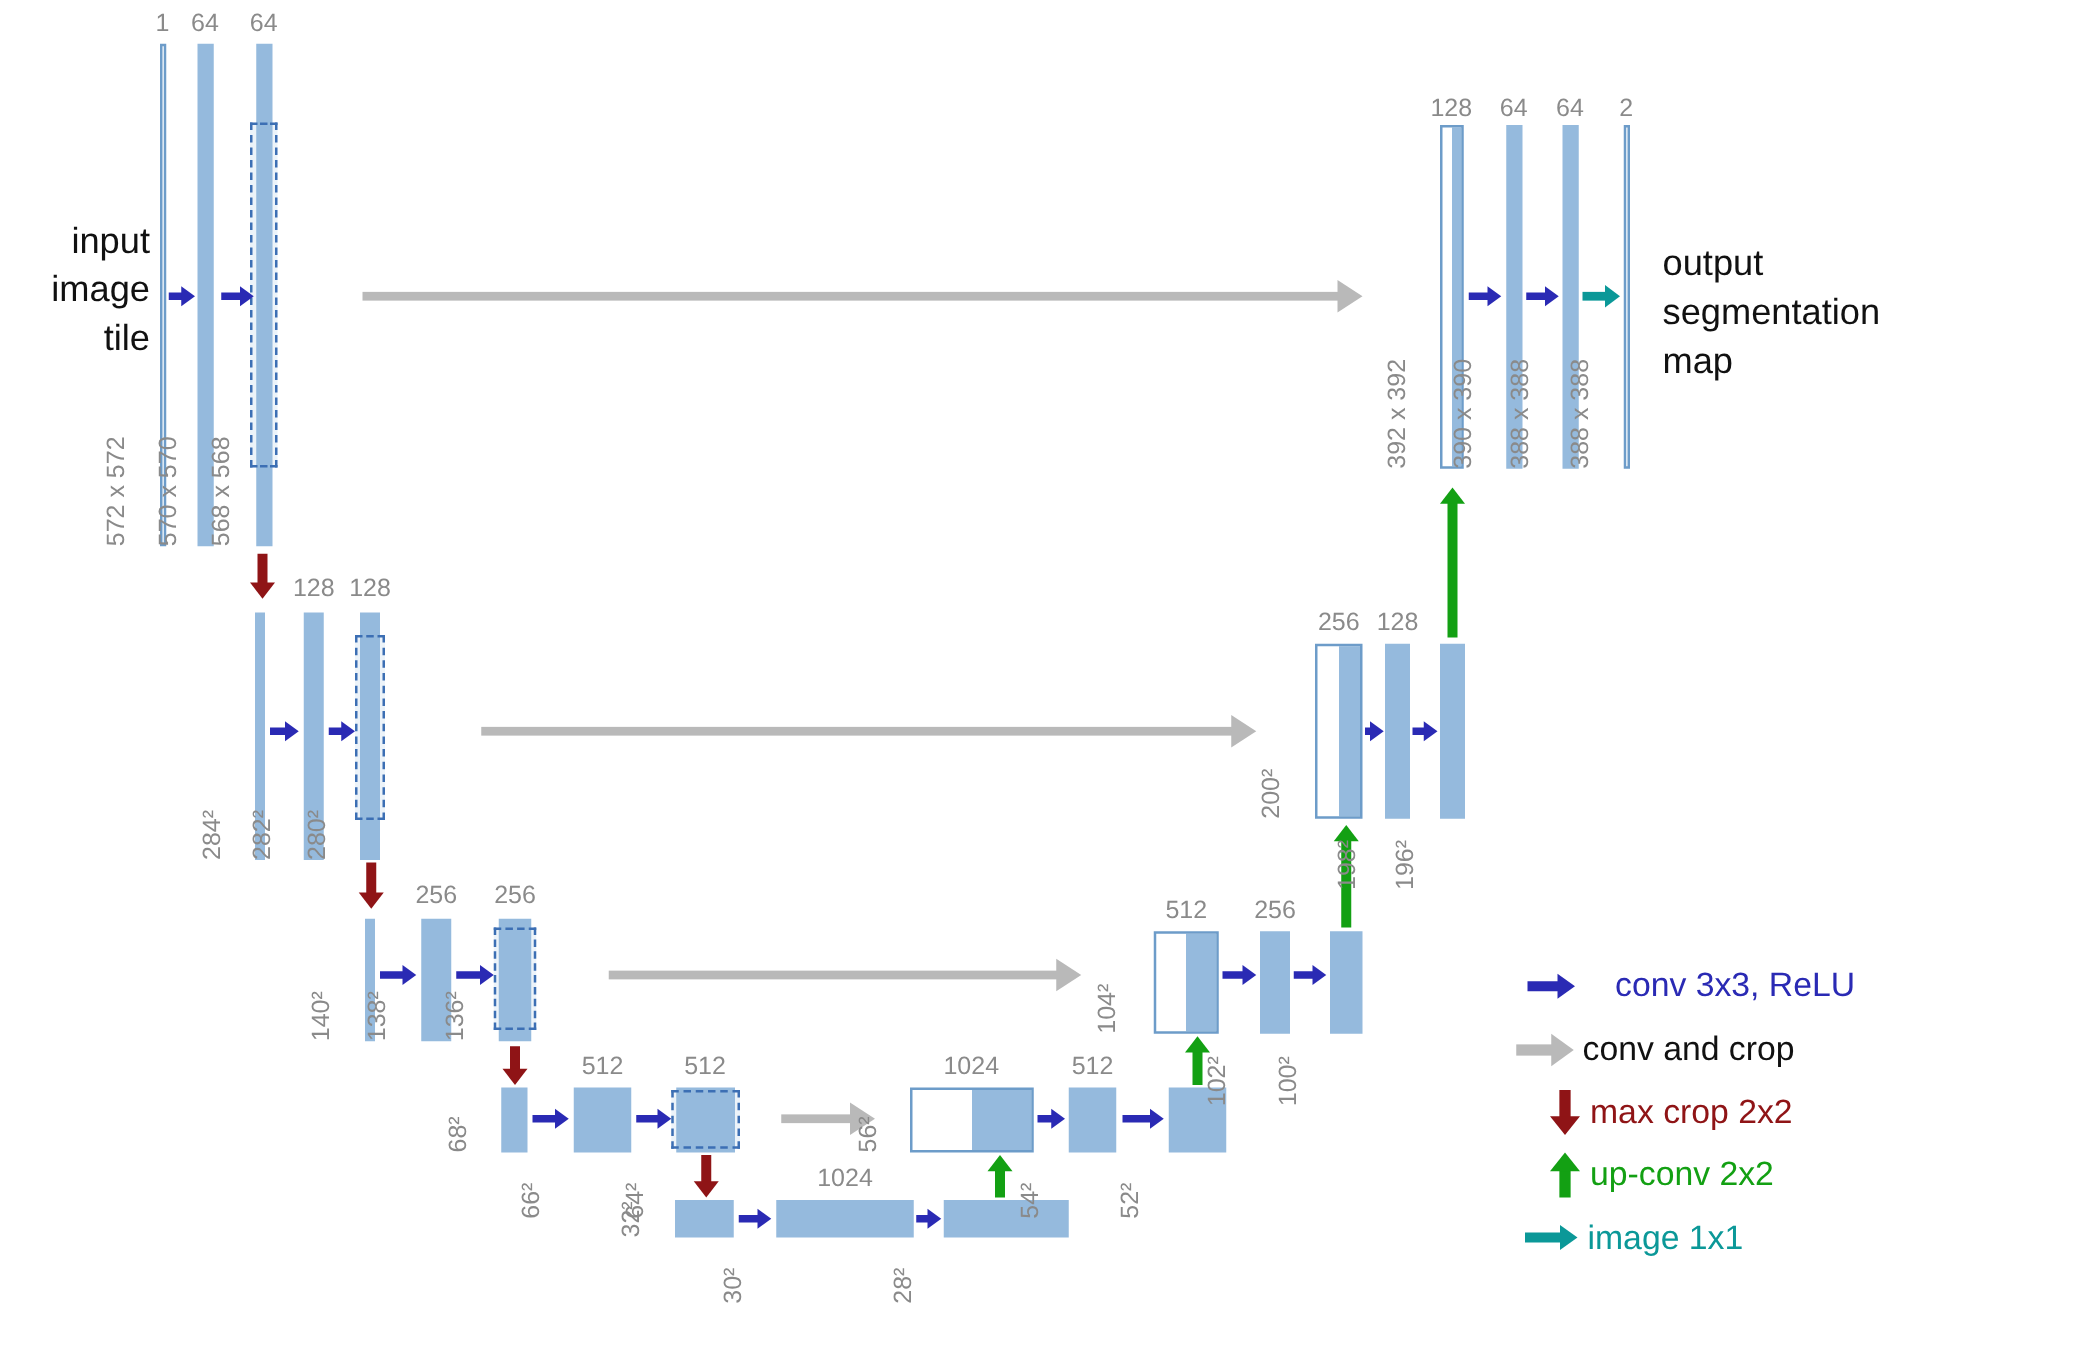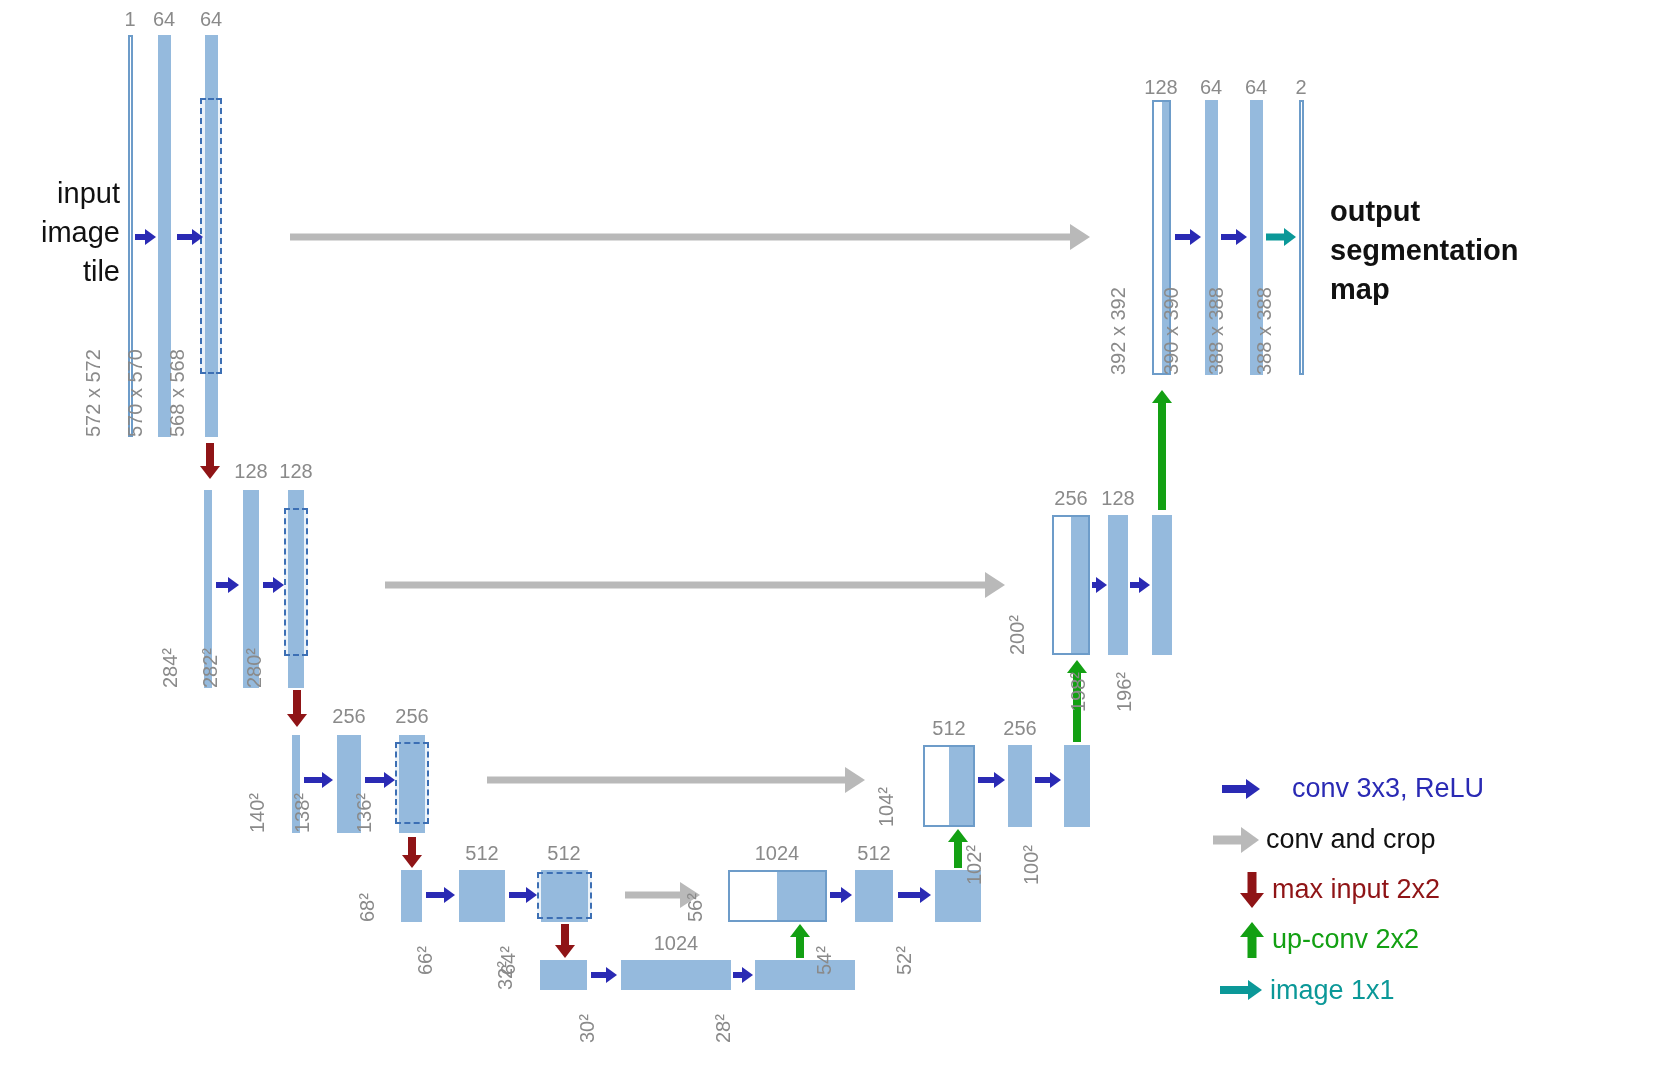--- a/index.html
+++ b/index.html
@@ -49,21 +49,21 @@
                    border-left:var(--hh) solid transparent; border-right:var(--hh) solid transparent; }
 </style>
 </head>
 <body>
 
 <div class="canvas">
 
   <div class="bigtxt t-right" style="left:20px; top:174px; width:100px;">input
 image
 tile</div>
-  <div class="bigtxt" style="left:1330px; top:192px; width:260px;font-weight:bold;">output
+  <div class="bigtxt" style="left:1330px; top:192px; width:260px;">output
 segmentation
 map</div>
 
   <div>
     <div class="hlab" style="left:130px; top:8px;">1</div>
     <div class="hlab" style="left:164px; top:8px;">64</div>
     <div class="hlab" style="left:211px; top:8px;">64</div>
 
     <div class="fm-o" style="left:128px; top:35px; width:5px;  height:402px;"></div>
     <div class="fm" style="left:158px; top:35px; width:13px; height:402px;"></div>
@@ -235,21 +235,21 @@
   </div>
 
   <div>
     <div class="arr arr-r" style="left:1222px; top:779px; width:38px; height:20px; --c:var(--convc); --t:8px; --hl:14px; --hh:10px;"></div>
     <div class="leg" style="left:1292px; top:773px; color:var(--convc);">conv 3x3, ReLU</div>
 
     <div class="arr arr-r" style="left:1213px; top:827px; width:46px; height:26px; --c:var(--copyc); --t:9px; --hl:18px; --hh:13px;"></div>
     <div class="leg" style="left:1266px; top:824px; color:var(--ink);">conv and crop</div>
 
     <div class="arr arr-d" style="left:1240px; top:872px; width:24px; height:36px; --c:var(--poolc); --t:9px; --hl:15px; --hh:12px;"></div>
-    <div class="leg" style="left:1272px; top:874px; color:var(--poolc);">max input 2x2</div>
+    <div class="leg" style="left:1272px; top:874px; color:var(--poolc);">max crop 2x2</div>
 
     <div class="arr arr-u" style="left:1240px; top:922px; width:24px; height:36px; --c:var(--upc); --t:9px; --hl:15px; --hh:12px;"></div>
     <div class="leg" style="left:1272px; top:924px; color:var(--upc);">up-conv 2x2</div>
 
     <div class="arr arr-r" style="left:1220px; top:980px; width:42px; height:20px; --c:var(--c1c); --t:8px; --hl:14px; --hh:10px;"></div>
     <div class="leg" style="left:1270px; top:975px; color:var(--c1c);">image 1x1</div>
   </div>
 
 </div>
 

